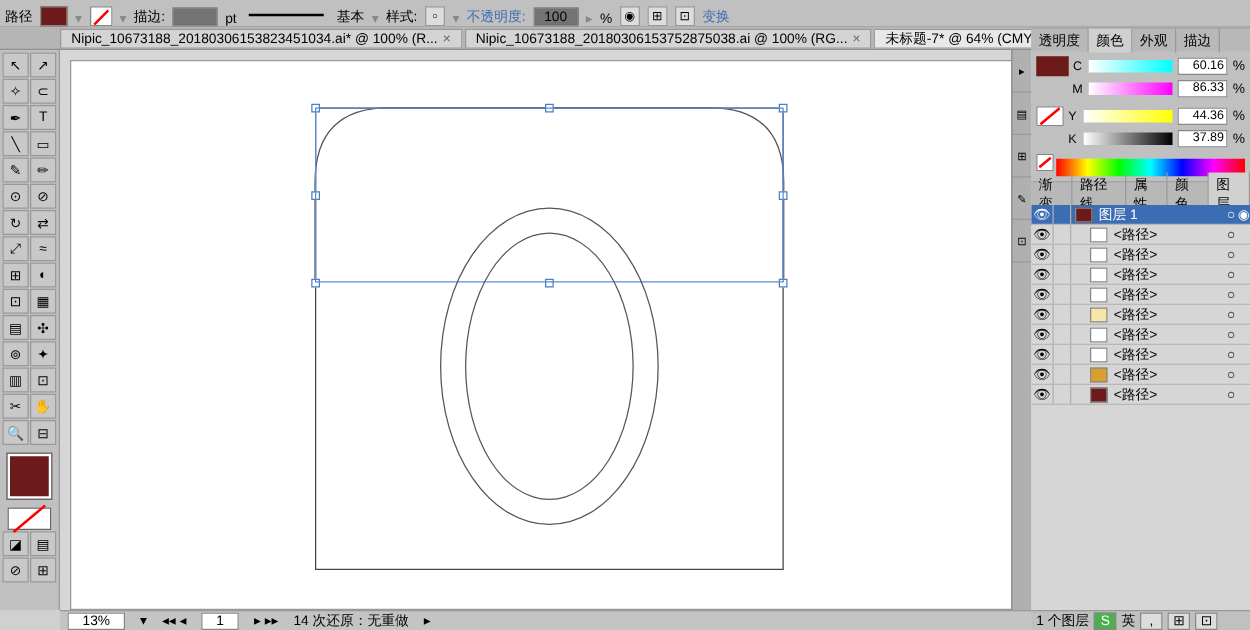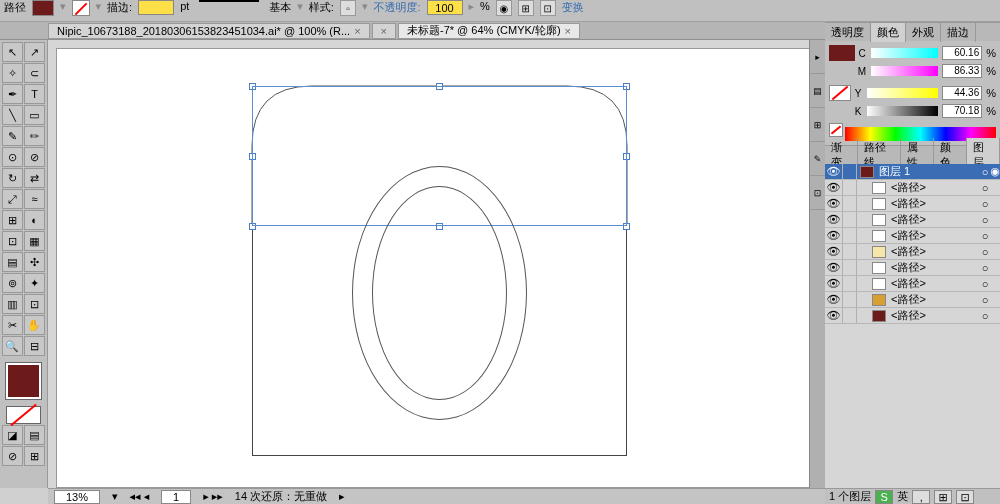--- a/index.html
+++ b/index.html
@@ -1,21 +1,21 @@
 <!DOCTYPE html>
 <html><head>
 <meta charset="utf-8">
 <style>
 * { margin:0; padding:0; box-sizing:border-box; font-family:"Microsoft YaHei",Arial,sans-serif; font-size:11px; }
 body { width:1000px; height:504px; background:#d0d0d0; overflow:hidden; position:relative; }
-.toprow { height:22px; background:#c0c0c0; display:flex; align-items:flex-start; padding:0 4px; gap:6px; border-bottom:1px solid #a0a0a0; }
+.toprow { height:22px; background:#c0c0c0; display:flex; align-items:flex-end; padding:0 4px; gap:6px; border-bottom:1px solid #a0a0a0; }
 .toprow .swatch { width:22px; height:16px; background:#6d1a1a; border:1px solid #888; }
 .toprow .diag { width:18px; height:16px; background:#fff; border:1px solid #888; position:relative; }
 .toprow .diag::after { content:""; position:absolute; width:100%; height:2px; background:red; top:50%; left:0; transform:rotate(-45deg); }
-.toprow input.num { width:36px; height:15px; border:1px solid #888; text-align:center; background:#fde047; }
+.toprow input.num { width:36px; height:15px; border:1px solid #888; text-align:center; background:#737373; }
 .toprow .line { width:60px; height:10px; border-top:2px solid #000; margin:0 4px; }
 .toprow .icon { width:16px; height:16px; border:1px solid #999; background:#ddd; display:flex; align-items:center; justify-content:center; font-size:10px; }
 .tabsbar { height:18px; background:#b5b5b5; display:flex; align-items:center; padding-left:48px; gap:2px; border-bottom:1px solid #909090; }
 .tab { height:16px; padding:0 8px; background:#d4d4d4; border:1px solid #999; display:flex; align-items:center; font-size:10px; gap:4px;justify-content:center; }
 .tab.active { background:#e8e8e8; }
 .tab .x { color:#666; cursor:pointer; }
 .mainarea { position:absolute; top:40px; left:48px; right:175px; bottom:16px; background:#d6d6d6; }
 .canvas { position:absolute; top:8px; left:8px; right:8px; bottom:0; background:#fff; border:1px solid #999; }
 .artrect { position:absolute; left:195px; top:37px; width:375px; height:370px; border:1px solid #444; }
 .sel { position:absolute; left:195px; top:37px; width:375px; height:140px; border:1px solid #5a8dd0; }
@@ -88,20 +88,21 @@
   <div class="icon">⊡</div>
   <span style="color:#3a6fb0">变换</span>
 </div>
 
 <div class="tabsbar">
   <div class="tab">
       <span>Nipic_10673188_20180306153823451034.ai* @ 100% (R...</span>
       <span class="x">×</span>
     </div>
   <div class="tab">
+      <span>Nipic_10673188_20180306153752875038.ai @ 100% (RG...</span>
       <span class="x">×</span>
     </div>
   <div class="tab active">
       <span>未标题-7* @ 64% (CMYK/轮廓)</span>
       <span class="x">×</span>
     </div>
 </div>
 
 <div class="toolpanel">
   <div class="tool">↖</div>
@@ -201,21 +202,21 @@
         <div style="flex:1">
           <div class="colorrow">
               <span class="lab">Y</span>
               <div class="slider sY"></div>
               <div class="valbox">44.36</div>
               <span>%</span>
             </div>
           <div class="colorrow">
               <span class="lab">K</span>
               <div class="slider sK"></div>
-              <div class="valbox">70.18</div>
+              <div class="valbox">37.89</div>
               <span>%</span>
             </div>
         </div>
       </div>
       <div style="display:flex;gap:2px;margin-top:2px;">
           <div class="noswatch2" style="width:14px;height:14px"></div>
           <div class="spectrum" style="flex:1"></div>
         </div>
     </div>
   </div>

